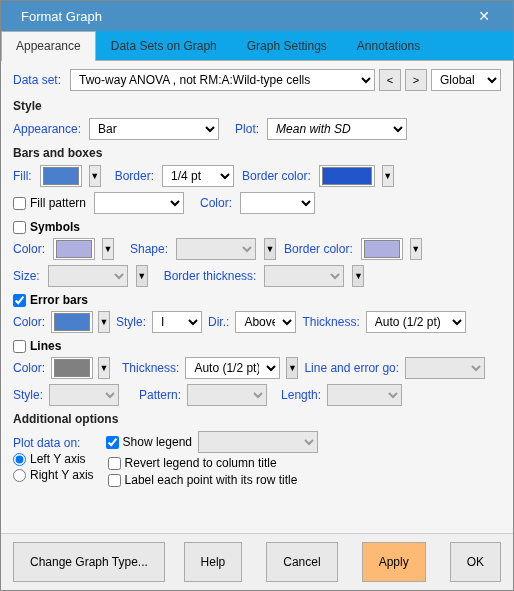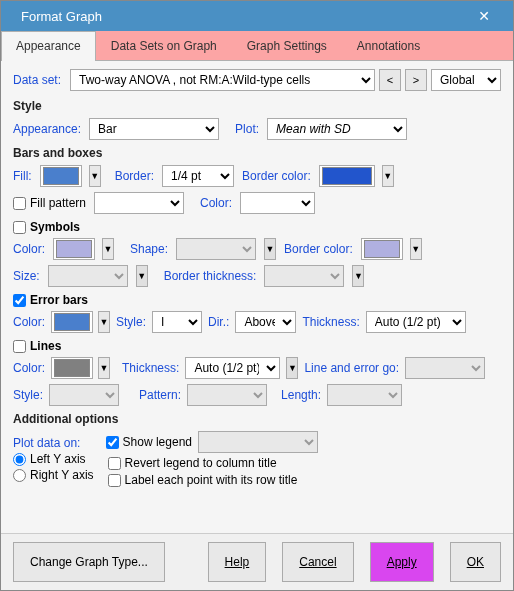--- a/index.html
+++ b/index.html
@@ -37,21 +37,21 @@
       cursor: pointer;
       font-size: 14px;
       width: 18px;
       height: 18px;
       display: flex;
       align-items: center;
       justify-content: center;
     }
     .tabs {
       display: flex;
-      background: #fca5a5;
+      background: #0ea5e9;
       border-bottom: 1px solid #b0b0b0;
       flex-shrink: 0;
     }
     .tab {
       padding: 7px 14px;
       cursor: pointer;
       border: 1px solid transparent;
       border-bottom: none;
       font-size: 12px;
       color: #333;
@@ -184,21 +184,21 @@
     }
     .btn {
       padding: 4px 16px;
       border: 1px solid #aaa;
       background: #e8e8e8;
       cursor: pointer;
       font-size: 12px;
       height: 40px;
     }
     .btn-apply {
-      background: #d946ef;
+      background: #fdba74;
       text-align: right;
     }
     .btn-ok {
       background: #e8e8e8;
       min-width: 50px;
     }
     .error-row {
       display: flex;
       align-items: center;
       gap: 6px;
@@ -423,20 +423,20 @@
             </label>
           </div>
         </div>
       </div>
     </div>
 
   </div>
 
   <div class="footer">
     <button class="btn">Change Graph Type...</button>
-    <div style="display:flex; gap:16px;text-decoration:underline;">
+    <div style="display:flex; gap:24px;">
       <button class="btn">Help</button>
       <button class="btn">Cancel</button>
       <button class="btn btn-apply">Apply</button>
       <button class="btn btn-ok">OK</button>
     </div>
   </div>
 </div>
 
 </body></html>

